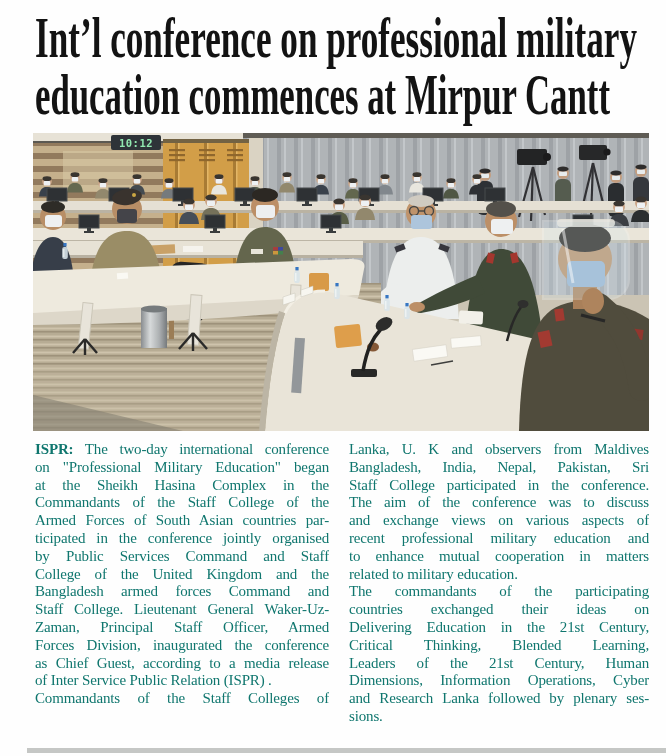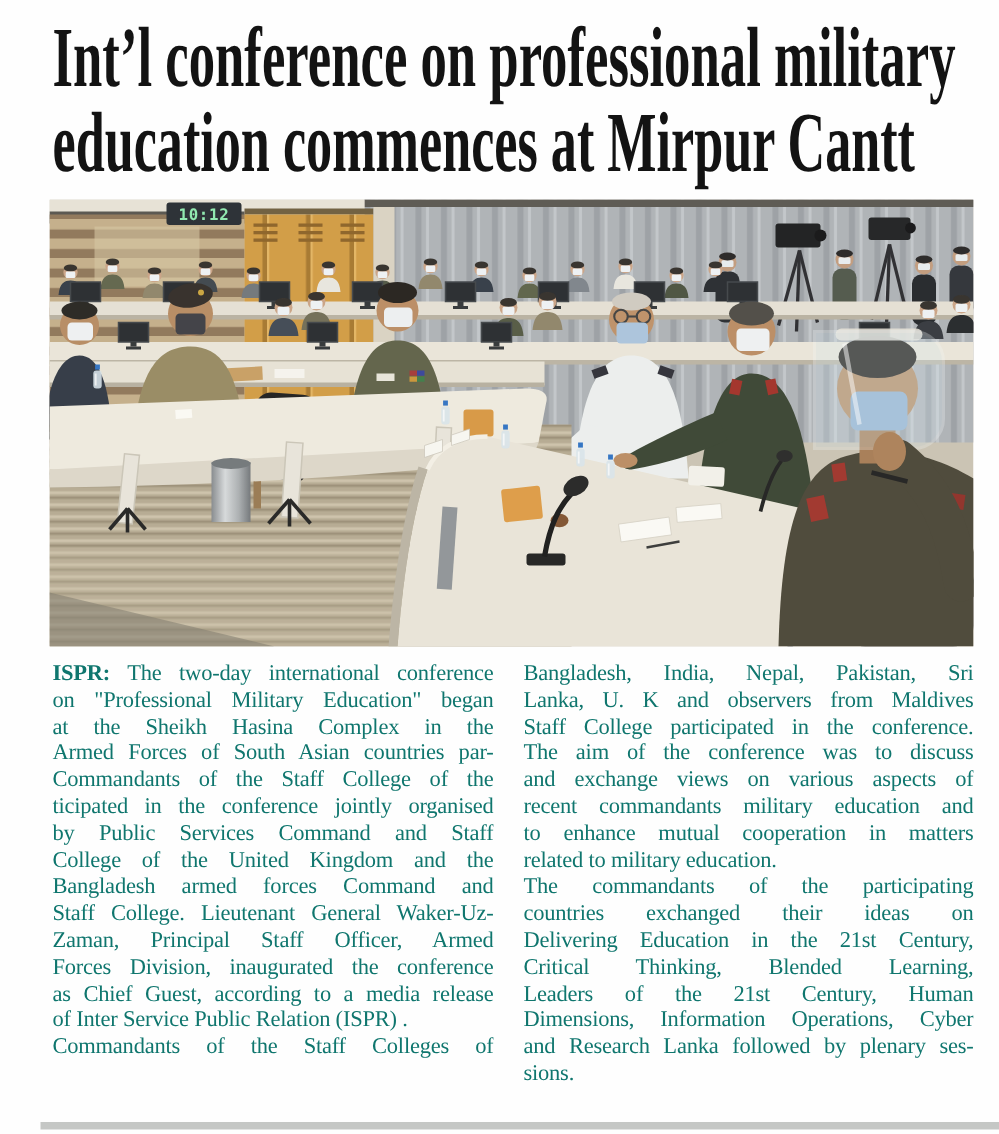--- a/index.html
+++ b/index.html
@@ -381,40 +381,40 @@
     </g>
 
     <rect width="616" height="298" fill="#efe9dc" opacity="0.06"></rect>
   </svg>
 
   <div>
     <div id="col-1" class="col">
         <div class="line j"><b>ISPR:</b> The two-day international conference</div>
         <div class="line j">on "Professional Military Education" began</div>
         <div class="line j">at the Sheikh Hasina Complex in the</div>
+        <div class="line j">Commandants of the Staff College of the</div>
         <div class="line j">Armed Forces of South Asian countries par-</div>
-        <div class="line j">Commandants of the Staff College of the</div>
         <div class="line j">ticipated in the conference jointly organised</div>
         <div class="line j">by Public Services Command and Staff</div>
         <div class="line j">College of the United Kingdom and the</div>
         <div class="line j">Bangladesh armed forces Command and</div>
         <div class="line j">Staff College. Lieutenant General Waker-Uz-</div>
         <div class="line j">Zaman, Principal Staff Officer, Armed</div>
         <div class="line j">Forces Division, inaugurated the conference</div>
         <div class="line j">as Chief Guest, according to a media release</div>
         <div class="line">of Inter Service Public Relation (ISPR) .</div>
         <div class="line j">Commandants of the Staff Colleges of</div>
       </div>
     <div id="col-2" class="col">
+        <div class="line j">Lanka, U. K and observers from Maldives</div>
         <div class="line j">Bangladesh, India, Nepal, Pakistan, Sri</div>
-        <div class="line j">Lanka, U. K and observers from Maldives</div>
         <div class="line j">Staff College participated in the conference.</div>
         <div class="line j">The aim of the conference was to discuss</div>
         <div class="line j">and exchange views on various aspects of</div>
-        <div class="line j">recent commandants military education and</div>
+        <div class="line j">recent professional military education and</div>
         <div class="line j">to enhance mutual cooperation in matters</div>
         <div class="line">related to military education.</div>
         <div class="line j">The commandants of the participating</div>
         <div class="line j">countries exchanged their ideas on</div>
         <div class="line j">Delivering Education in the 21st Century,</div>
         <div class="line j">Critical Thinking, Blended Learning,</div>
         <div class="line j">Leaders of the 21st Century, Human</div>
         <div class="line j">Dimensions, Information Operations, Cyber</div>
         <div class="line j">and Research Lanka followed by plenary ses-</div>
         <div class="line">sions.</div>

